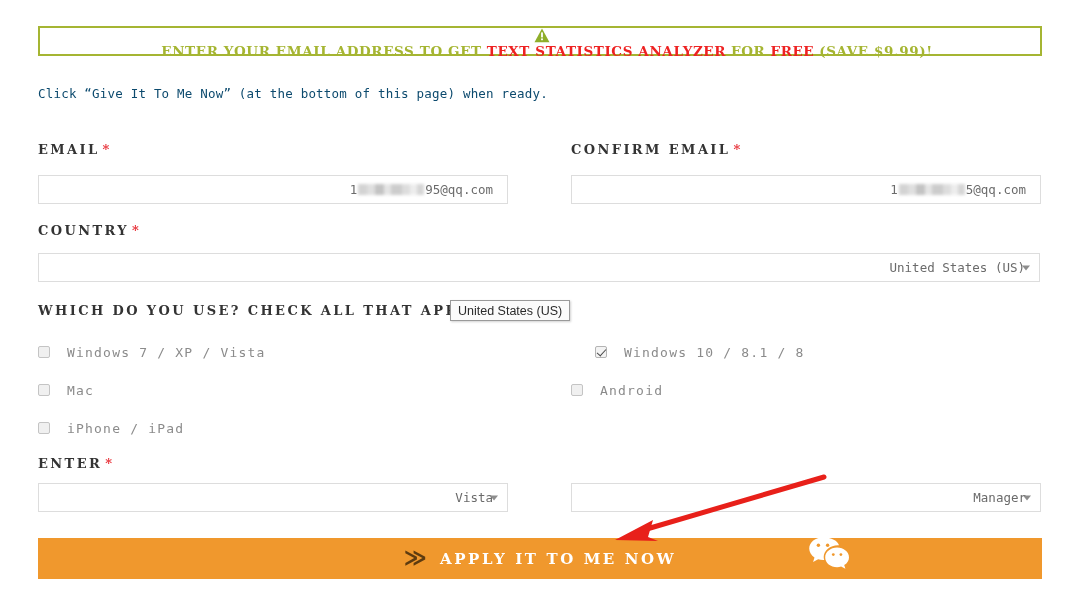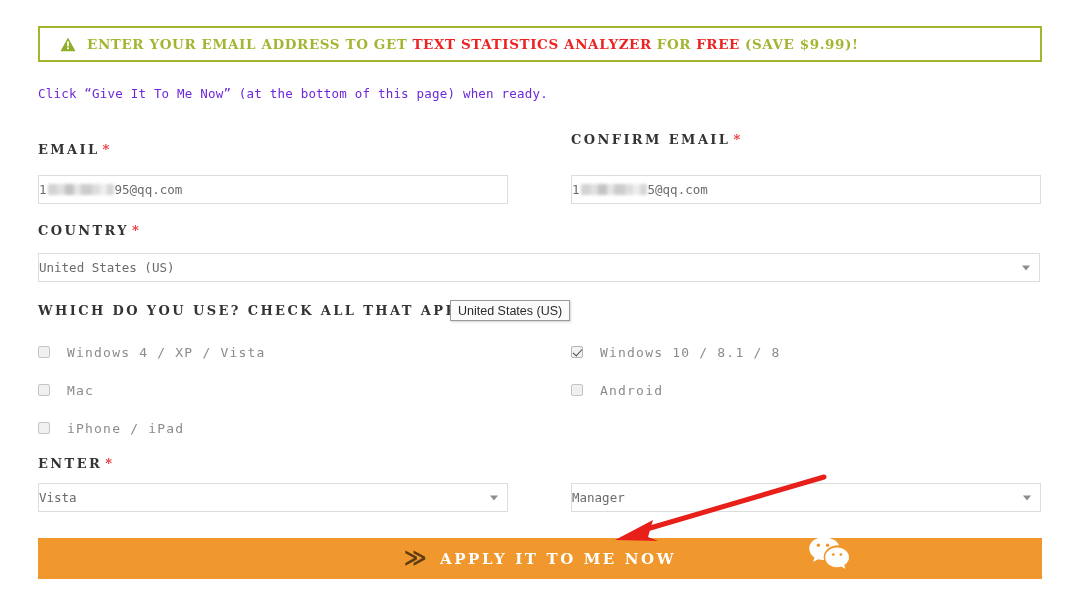--- a/index.html
+++ b/index.html
@@ -10,45 +10,46 @@
     font-family:"DejaVu Sans Mono","Liberation Mono",monospace;
     color:#444;
     position:relative;
     overflow:hidden;
   }
 
   .page { position:absolute; left:0; top:0; width:1080px; height:598px; }
 
   
   .notice {
-    position:absolute; left:38px; top:26px; width:1004px; height:36px;
+    position:absolute; left:38px; top:26px; width:1004px; height:30px;
     border:2px solid #a5b532;
     background:#ffffff;
     display:flex; align-items:center;
-    padding-left:20px;
+    padding-left:14px;
+    flex-direction:column;
   }
   .notice-icon {
     width:16px; height:15px; margin-right:11px;
     display:inline-block; position:relative; top:0px;
   }
   .notice-text {
     font-family:"DejaVu Serif","Liberation Serif",serif;
     font-weight:bold;
     font-size:13.5px;
     letter-spacing:0.6px;
     color:#a5b532;
     white-space:nowrap;
   }
   .notice-text .hl { color:#ee2222; }
   .notice-text .sp { display:inline-block; width:5px; }
 
   
   .instruct {
     position:absolute; left:38px; top:86px;
-    font-size:12.5px; color:#6d28d9; letter-spacing:0.2px;
+    font-size:12.5px; color:#0c4a6e; letter-spacing:0.2px;
     white-space:nowrap;
   }
 
   
   .col-l { position:absolute; left:38px; width:470px; }
   .col-r { position:absolute; left:571px; width:470px; }
 
   .flabel {
     font-family:"DejaVu Serif","Liberation Serif",serif;
     font-weight:bold;
@@ -57,24 +58,25 @@
     color:#333;
     white-space:nowrap;
   }
   .req { color:#e8333a; font-weight:bold; letter-spacing:0; margin-left:3px; }
 
   .field {
     width:100%; height:29px;
     border:1px solid #dddddd;
     background:#fff;
     display:flex; align-items:center;
-    padding:0 0;
+    padding:0 14px;
     font-size:12.5px;
     color:#6f6f6f;
     position:relative;
+    justify-content:flex-end;
   }
   .field.wide { width:1002px; }
   .field-text { white-space:nowrap; font-size:12.5px; color:#6b6b6b; }
   .blurblock {
     display:inline-block;
     width:66px; height:11px;
     background:
       linear-gradient(90deg,
         #cfcfcf 0 9px, #dcdcdc 9px 17px, #bdbdbd 17px 26px,
         #e2e2e2 26px 33px, #c7c7c7 33px 44px, #dadada 44px 52px,
@@ -199,21 +201,21 @@
 
   <div class="col-l" style="top:142px;">
     <div class="flabel"><span>EMAIL</span><span class="req">*</span></div>
   </div>
   <div class="col-l" style="top:175px;">
     <div class="field">
       <span class="field-text"><span>1</span><span class="blurblock"></span><span>95@qq.com</span></span>
     </div>
   </div>
 
-  <div class="col-r" style="top:132px;">
+  <div class="col-r" style="top:142px;">
     <div class="flabel"><span>CONFIRM EMAIL</span><span class="req">*</span></div>
   </div>
   <div class="col-r" style="top:175px;">
     <div class="field">
       <span class="field-text"><span>1</span><span class="blurblock"></span><span>5@qq.com</span></span>
     </div>
   </div>
 
   <div class="col-l" style="top:223px;">
     <div class="flabel"><span>COUNTRY</span><span class="req">*</span></div>
@@ -229,37 +231,37 @@
     <div class="flabel"><span>WHICH DO YOU USE? CHECK ALL THAT APPLY</span><span class="req">*</span></div>
   </div>
 
   <div class="native-pop">
     <span>United States (US)</span>
   </div>
 
   <div class="col-l" style="top:343px;">
     <div class="cbrow">
       <span class="cbox"></span>
-      <span class="cblabel">Windows 4 / XP / Vista</span>
+      <span class="cblabel">Windows 7 / XP / Vista</span>
     </div>
   </div>
   <div class="col-l" style="top:381px;text-align:center;">
     <div class="cbrow">
       <span class="cbox"></span>
       <span class="cblabel">Mac</span>
     </div>
   </div>
   <div class="col-l" style="top:419px;">
     <div class="cbrow">
       <span class="cbox"></span>
       <span class="cblabel">iPhone / iPad</span>
     </div>
   </div>
 
-  <div class="col-r" style="top:343px;">
+  <div class="col-r" style="top:343px;margin-left:24px;">
     <div class="cbrow">
       <span class="cbox checked"></span>
       <span class="cblabel">Windows 10 / 8.1 / 8</span>
     </div>
   </div>
   <div class="col-r" style="top:381px;">
     <div class="cbrow">
       <span class="cbox"></span>
       <span class="cblabel">Android</span>
     </div>

